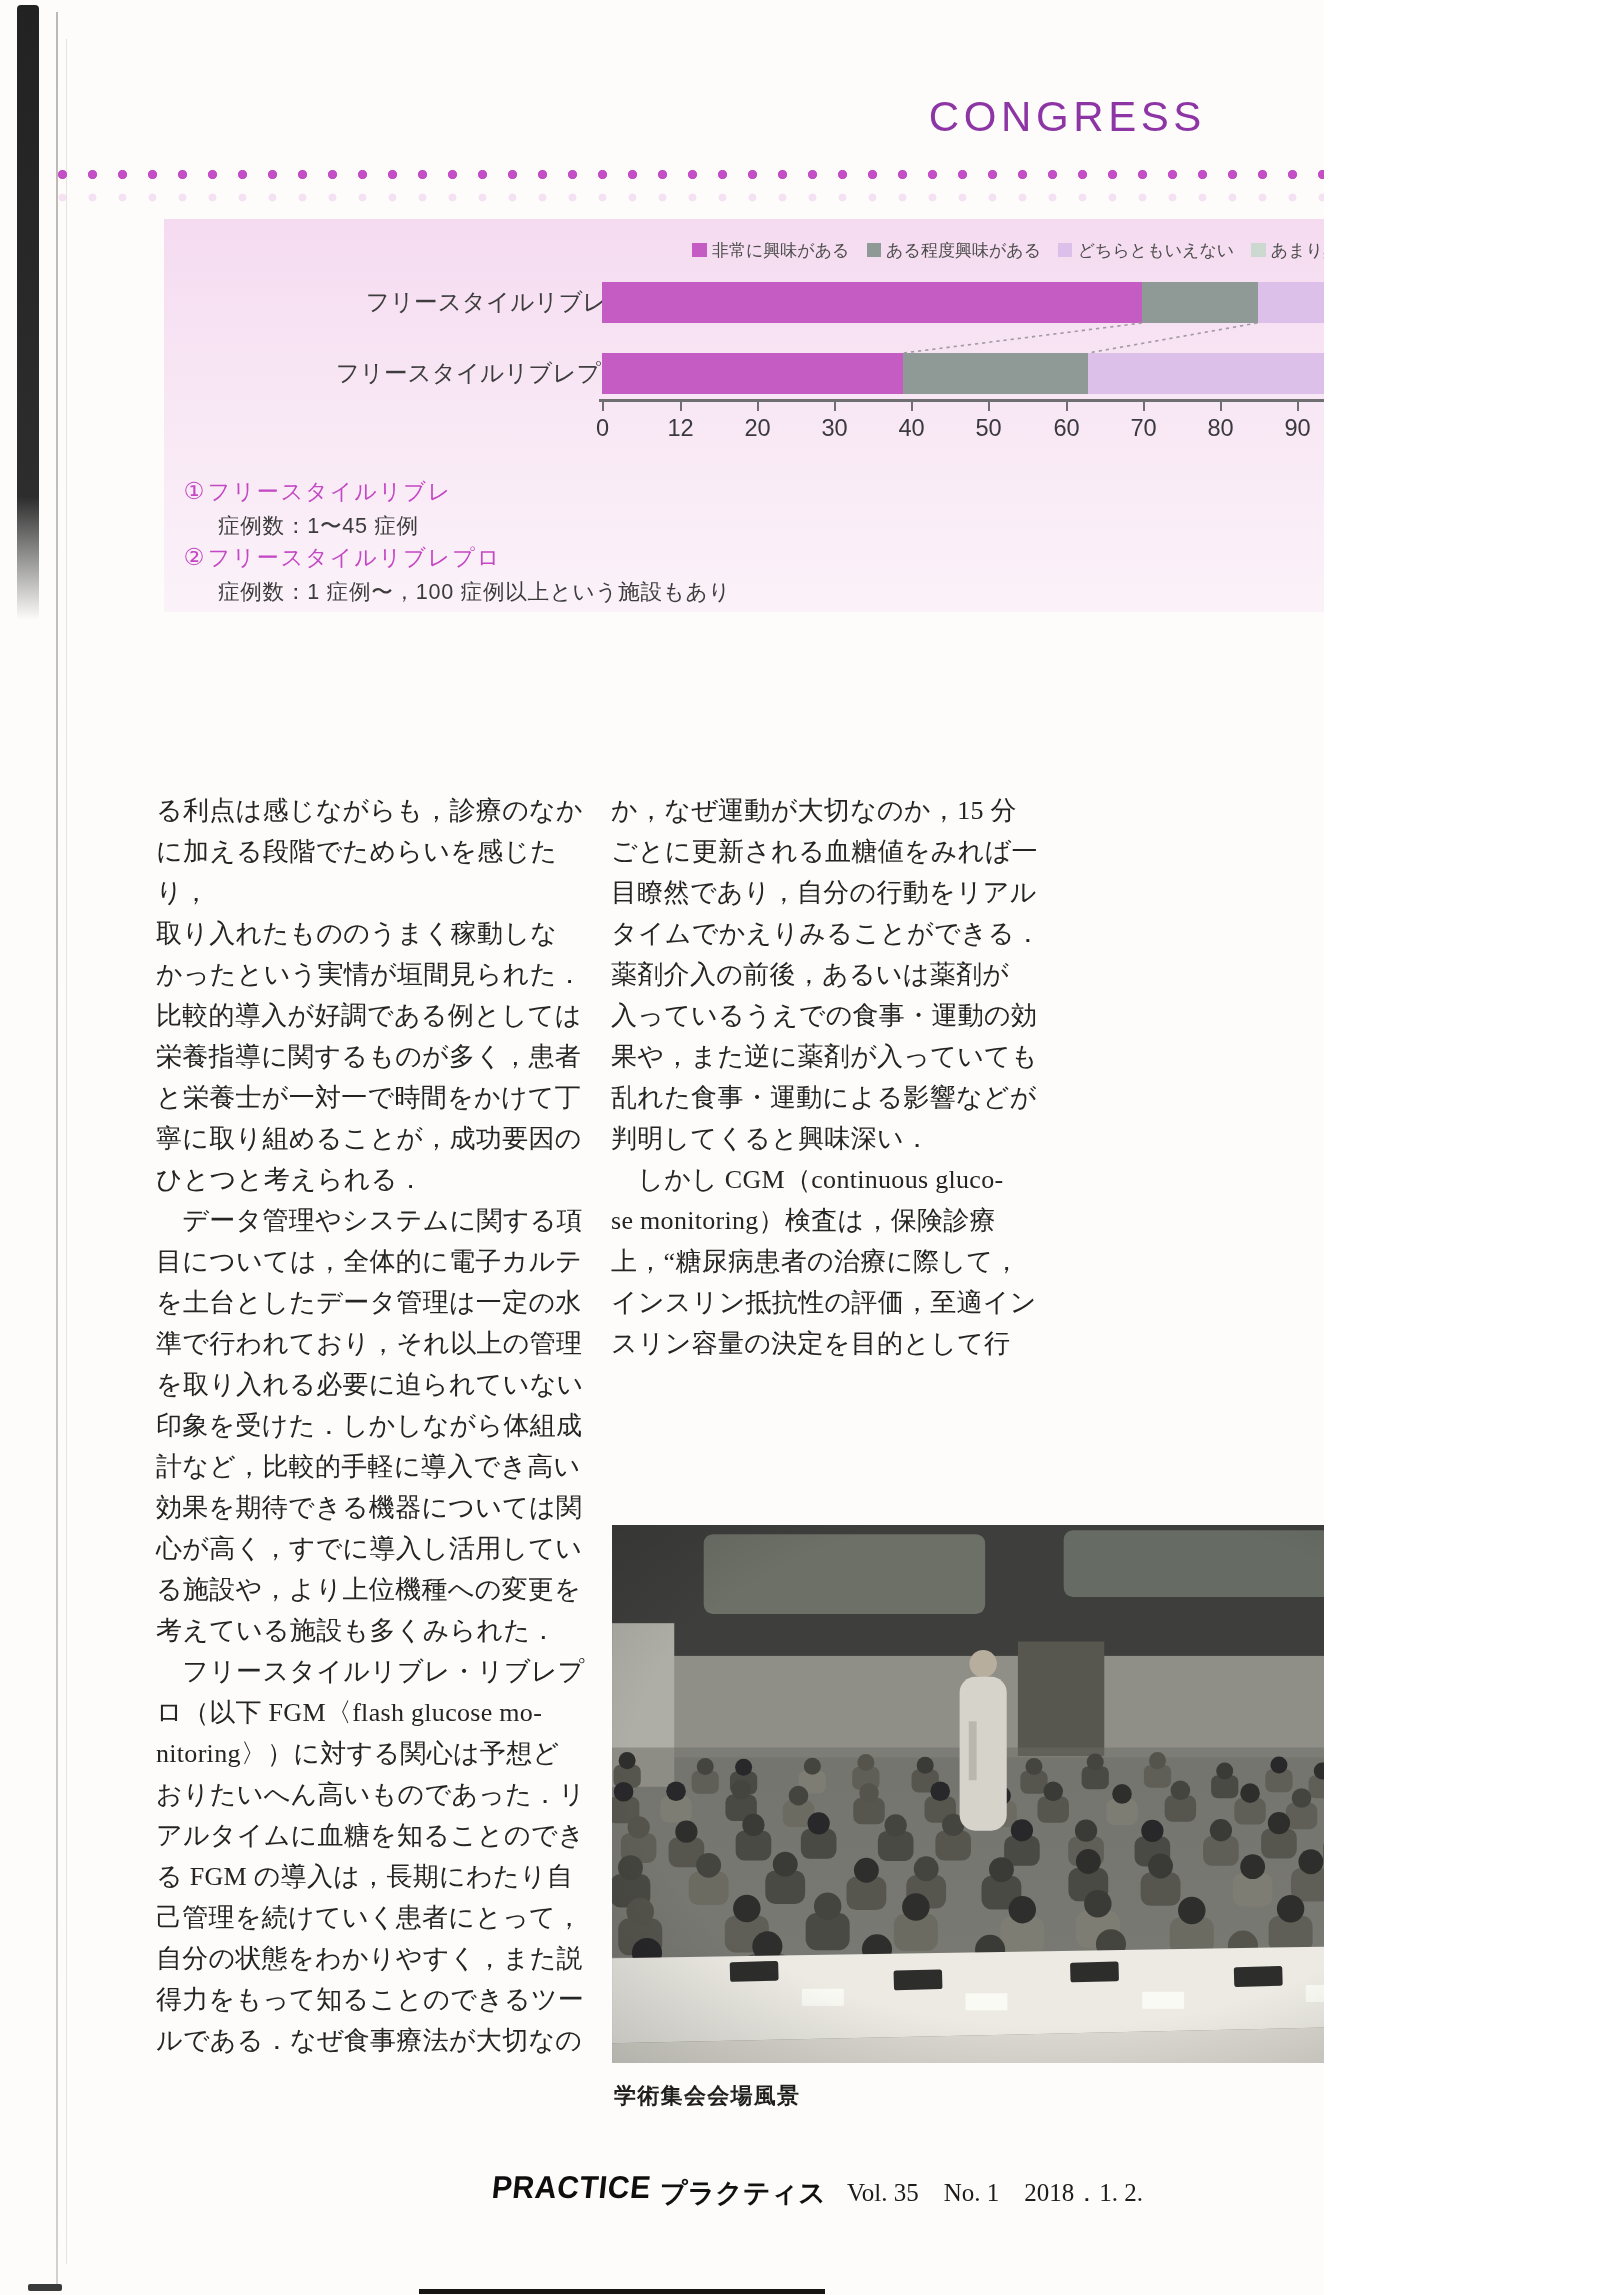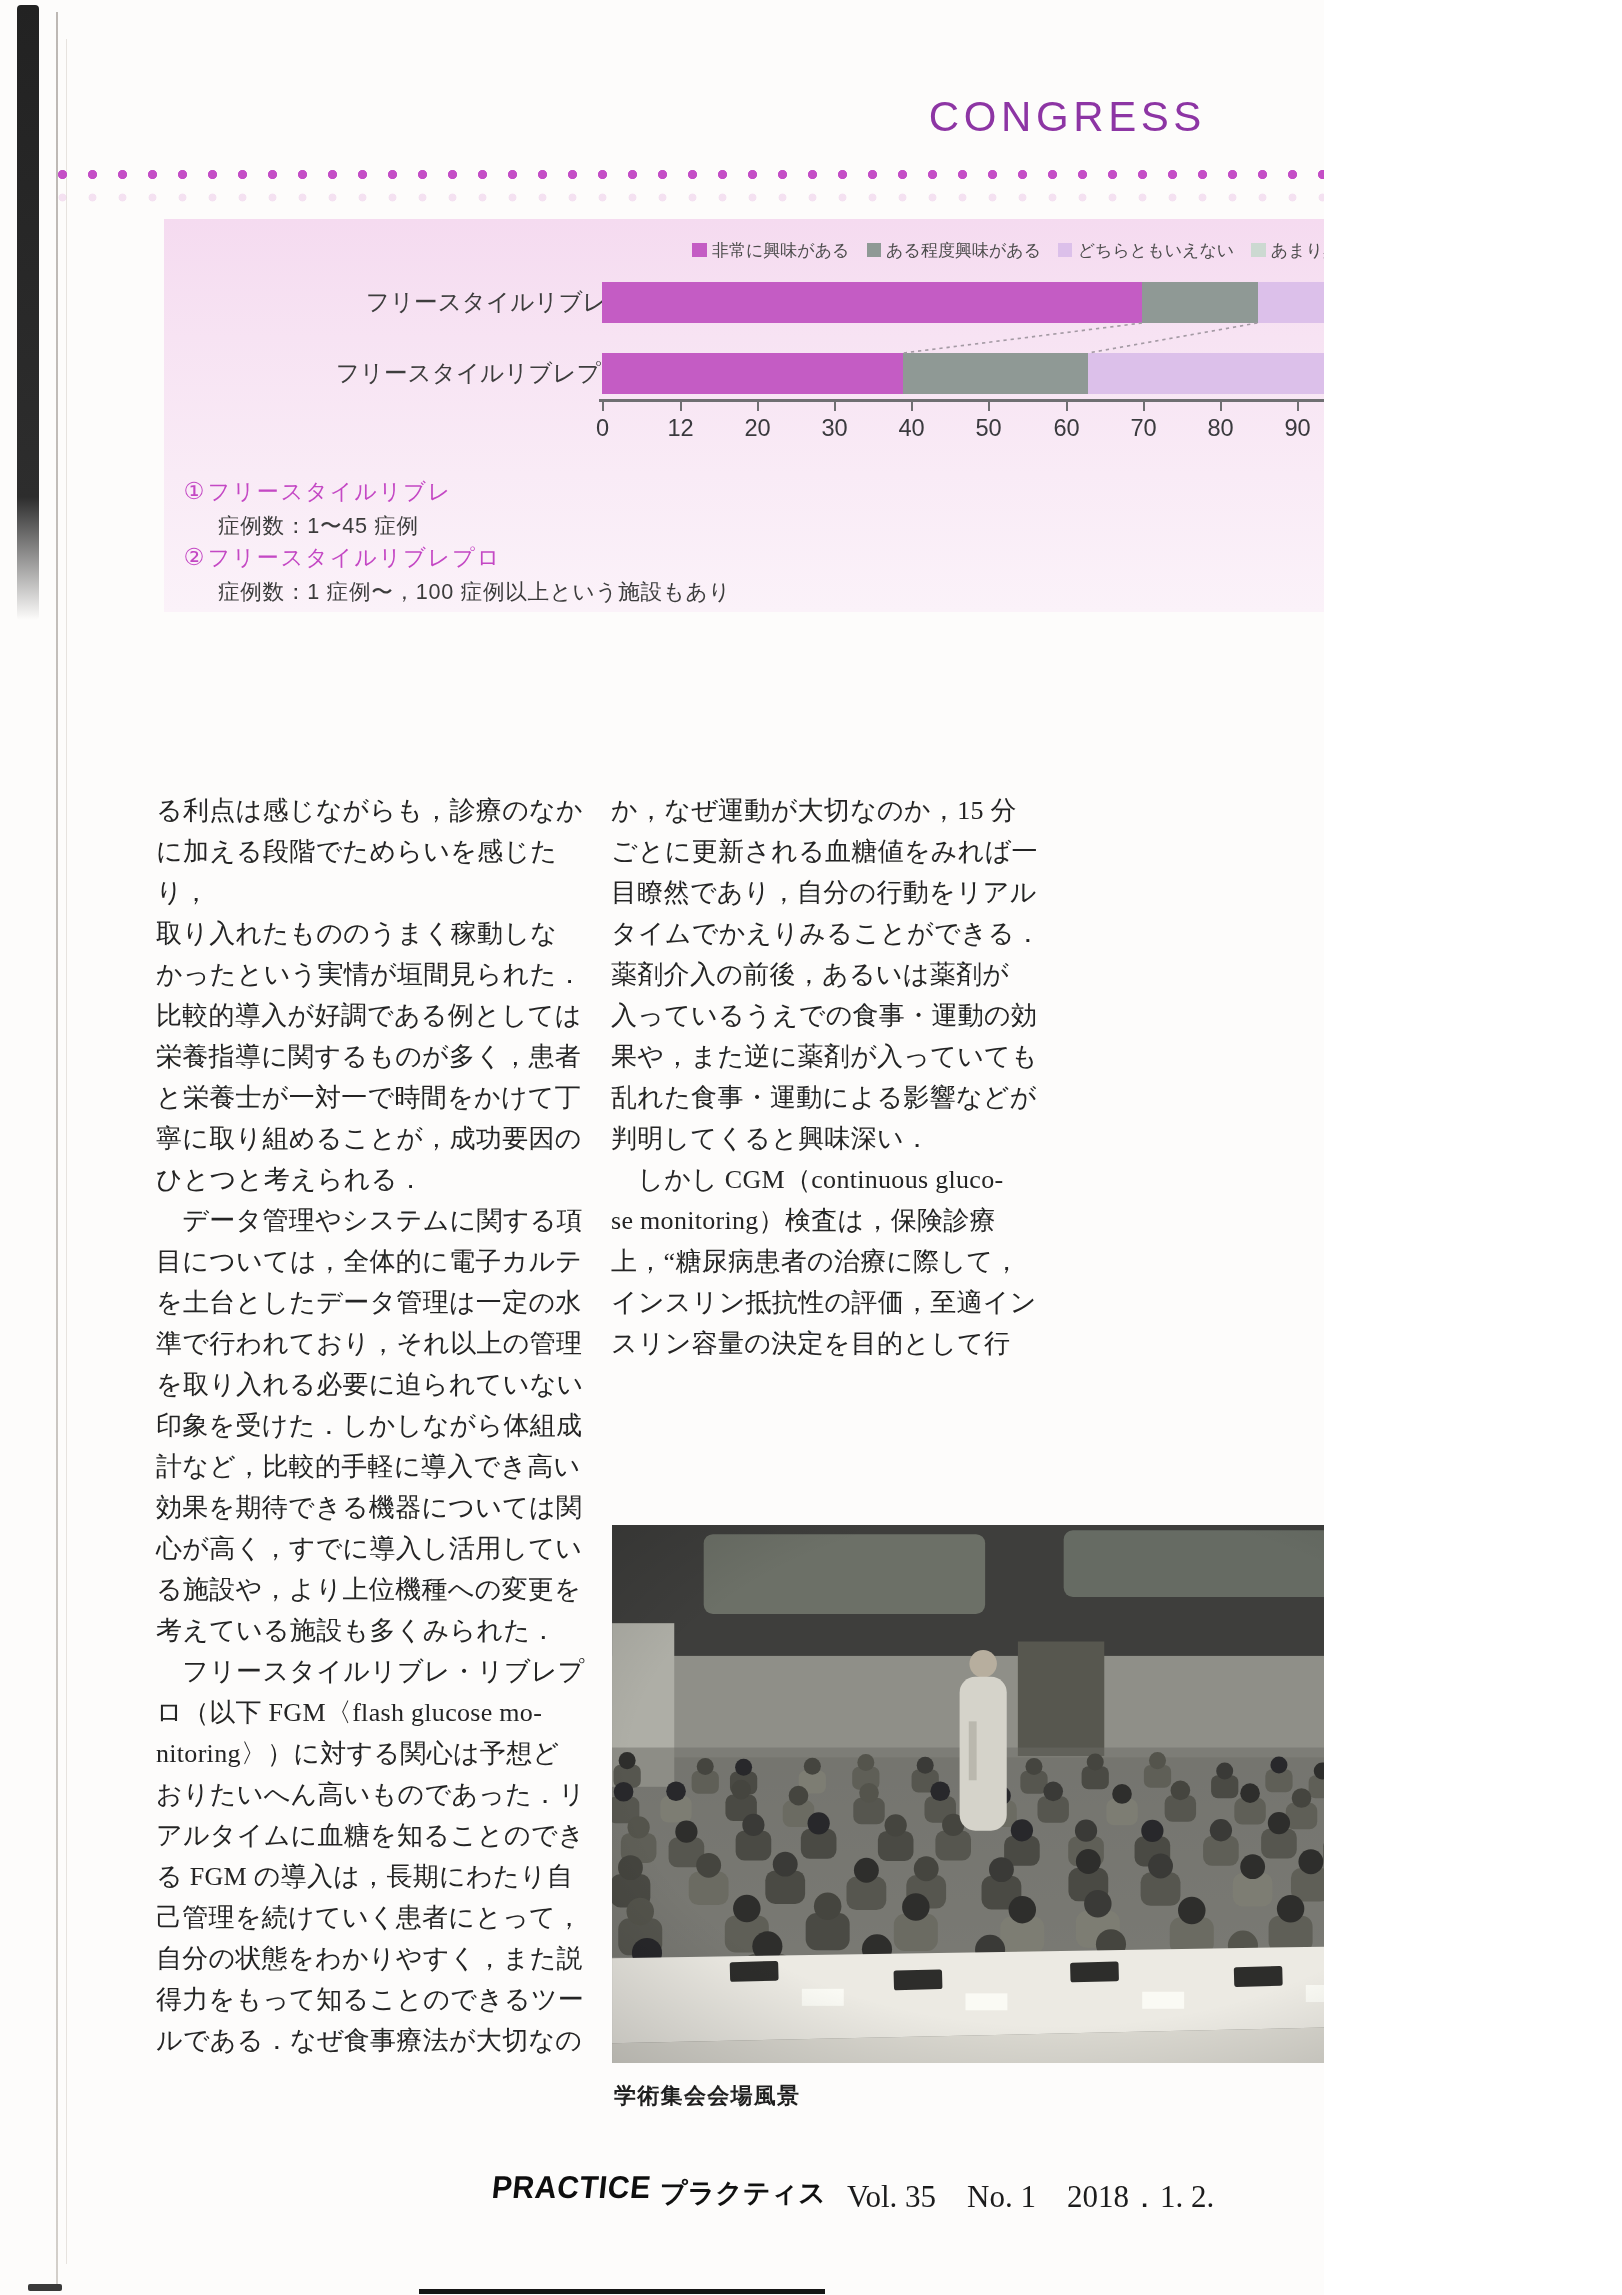--- a/index.html
+++ b/index.html
@@ -64,21 +64,21 @@
   
   .photo{position:absolute;left:612px;top:1525px;width:887px;height:538px;
     background:#6d6d68;overflow:hidden;}
   .photo svg{display:block;}
   .photo-caption{position:absolute;left:614px;top:2081px;font-size:22px;font-weight:bold;
     color:#1f1f1f;letter-spacing:1.3px;}
   
   .footer-logo{position:absolute;left:492px;top:2171px;font-size:30px;font-weight:900;
     letter-spacing:0.7px;color:#0e0e0e;transform:skewX(-6deg) scaleY(1.05);}
   .footer-kana{position:absolute;left:660px;top:2175px;font-size:27px;font-weight:bold;color:#111;}
-  .footer-issue{position:absolute;left:847px;top:2176px;font-size:31px;
+  .footer-issue{position:absolute;left:847px;top:2176px;font-size:25px;
     font-family:"Liberation Serif","DejaVu Serif",serif;color:#1c1c1c;}
   .footer-page{position:absolute;left:1432px;top:2174px;font-size:27.5px;
     font-family:"Liberation Serif","DejaVu Serif",serif;color:#1a1a1a;}
 </style>
 </head>
 <body>
 
 <div class="page">
 
   <div class="scan-strip"></div>

